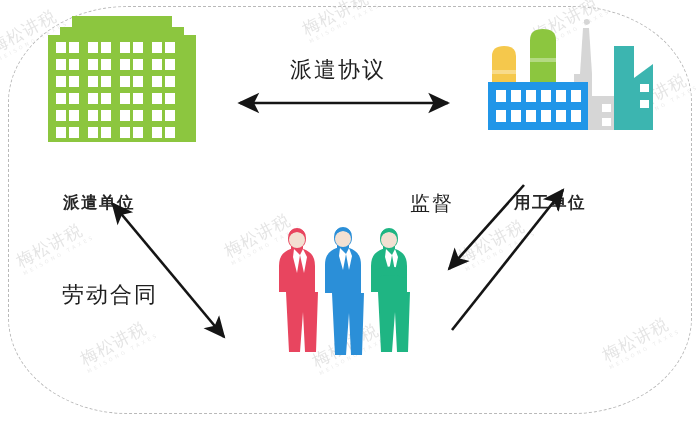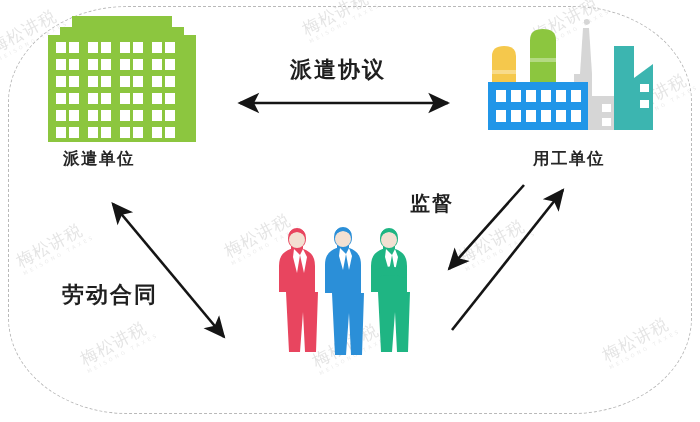--- a/index.html
+++ b/index.html
@@ -70,24 +70,25 @@
     position: absolute;
     color: #2b2b2b;
     font-family: "DejaVu Sans", sans-serif;
     white-space: nowrap;
   }
   .node-label {
     font-size: 16.5px;
     font-weight: 700;
     letter-spacing: 1.5px;
     color: #262626;
+    margin-top: 44px;
   }
   .edge-label {
     font-size: 22px;
-    font-weight: 700;
+    font-weight: 400;
     letter-spacing: 2px;
     color: #1f1f1f;
   }
   .edge-label.sm {
     font-size: 20px;
     letter-spacing: 2px;
   }
 </style>
 </head>
 <body>
@@ -249,21 +250,21 @@
         <rect x="83" y="72" width="10" height="12"></rect>
         <rect x="8" y="92" width="10" height="12"></rect>
         <rect x="23" y="92" width="10" height="12"></rect>
         <rect x="38" y="92" width="10" height="12"></rect>
         <rect x="53" y="92" width="10" height="12"></rect>
         <rect x="68" y="92" width="10" height="12"></rect>
         <rect x="83" y="92" width="10" height="12"></rect>
       </g>
     </svg>
   </div>
-  <div class="label node-label" style="left:533px; top:148px;">用工单位</div>
+  <div class="label node-label" style="left:514px; top:148px;">用工单位</div>
 
   <div class="icon-wrap" style="left:272px; top:226px;">
     <svg width="142" height="138" viewBox="0 0 142 138" aria-hidden="true">
 
       <g>
         <path d="M16 12 q0 -9 9 -9 q9 0 9 9 q0 6 -3 8 l0 5 l-12 0 l0 -5 q-3 -2 -3 -8 Z" fill="#E8455F"></path>
         <path d="M13 26 q5 -4 12 -4 q7 0 12 4 q6 4 6 14 l0 26 l-36 0 l0 -26 q0 -10 6 -14 Z" fill="#E8455F"></path>
         <path d="M14 66 l32 0 l-2 60 l-11 0 l-2 -40 l-3 40 l-11 0 Z" fill="#E8455F"></path>
         <path d="M22 23 l6 6 l-3 18 l-4 -16 Z" fill="#ffffff"></path>
         <path d="M31 23 l-3 6 l4 18 l3 -16 Z" fill="#ffffff"></path>

